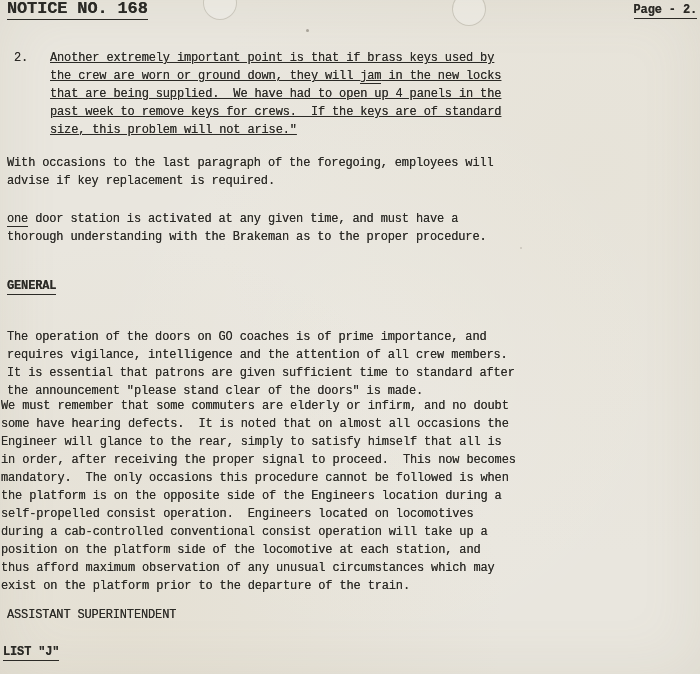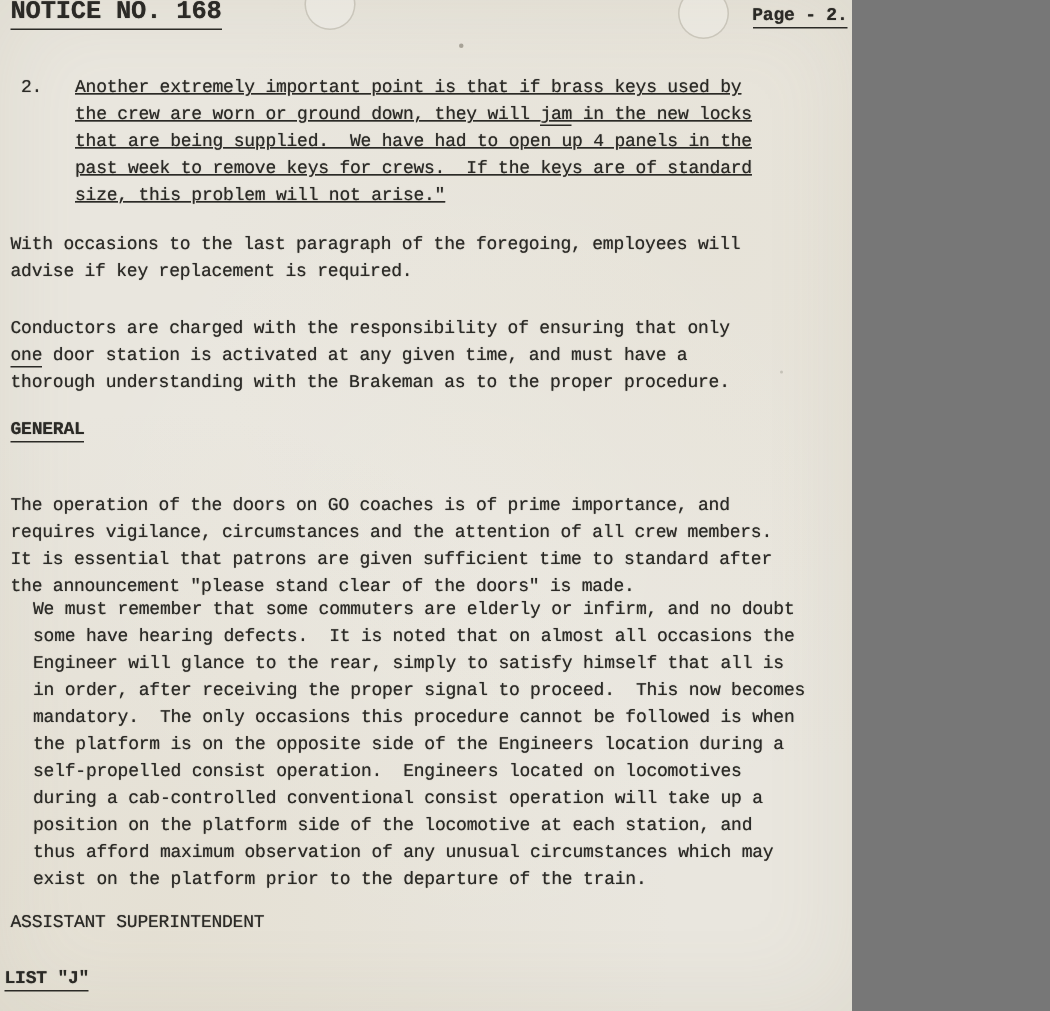--- a/index.html
+++ b/index.html
@@ -1,18 +1,18 @@
 <!DOCTYPE html>
 <html><head>
 <meta charset="utf-8">
 <style>
   html,body{margin:0;padding:0;background:#777;}
   .page{
     position:relative;
-    width:568px;height:674px;
+    width:700px;height:674px;
     margin:0;
     overflow:hidden;
     background:
       radial-gradient(circle at 18% 92%, rgba(203,188,150,0.14), transparent 45%),
       radial-gradient(circle at 85% 25%, rgba(214,204,176,0.12), transparent 50%),
       radial-gradient(circle at 55% 55%, rgba(255,255,255,0.10), transparent 60%),
       #e9e6de;
     box-shadow:inset 0 0 60px rgba(150,140,110,0.12);
     font-family:"Liberation Mono","DejaVu Sans Mono",monospace;
     color:#2b2a26;
@@ -29,21 +29,21 @@
   .u{border-bottom:1.6px solid currentColor;padding-bottom:1px;}
   .uw{border-bottom:1.6px solid currentColor;margin-top:12px;}
   .hdr-left{top:0;left:7px;font-size:17px;}
   .hdr-right{top:1px;right:3px;}
   .num2{top:49px;left:14px;}
   .item2{top:49px;left:50px;text-decoration:underline;}
   .para-ref{top:154px;left:7px;}
   .para-cond{top:210px;left:7px;}
   .heading-general{top:277px;left:7px;}
   .para-oper{top:312px;left:7px;margin-top:16px;}
-  .para-rem{top:397px;left:22px;}
+  .para-rem{top:397px;left:1px;}
   .signature{top:606px;left:7px;text-align:right;}
   .list-j{top:643px;left:3px;}
   .hole{
     position:absolute;
     width:32px;height:32px;
     border-radius:50%;
     border:1px solid rgba(125,118,100,0.30);
     background:rgba(255,255,255,0.22);
   }
   .hole-1{left:203px;top:-14px;}
@@ -67,25 +67,25 @@
   <div class="speck speck-2"></div>
 
   <div class="tw bold hdr-left"><span class="u">NOTICE NO. 168</span></div>
   <div class="tw bold hdr-right"><span class="u">Page - 2.</span></div>
 
   <div class="tw num2">2.</div>
   <div class="tw item2"><div class="line">Another extremely important point is that if brass keys used by</div><div class="line"><span>the crew are worn or ground down, they will </span><span class="uw">jam</span><span> in the new locks</span></div><div class="line">that are being supplied.  We have had to open up 4 panels in the</div><div class="line">past week to remove keys for crews.  If the keys are of standard</div><div class="line">size, this problem will not arise."</div></div>
 
   <div class="tw para-ref"><div class="line">With occasions to the last paragraph of the foregoing, employees will</div><div class="line">advise if key replacement is required.</div></div>
 
-  <div class="tw para-cond"><div class="line">Conductors are charged with the responsibility of ensuring that only</div><div class="line"><span class="uw">one</span><span> door station is activated at any given time, and must have a</span></div><div class="line">thorough understanding with the Brakeman as to the proper procedure.</div></div>
+  <div class="tw para-cond"><div class="line"><span class="uw">one</span><span> door station is activated at any given time, and must have a</span></div><div class="line">thorough understanding with the Brakeman as to the proper procedure.</div></div>
 
   <div class="tw bold heading-general"><span class="u">GENERAL</span></div>
 
-  <div class="tw para-oper"><div class="line">The operation of the doors on GO coaches is of prime importance, and</div><div class="line">requires vigilance, circumstances and the attention of all crew members.</div><div class="line">It is essential that patrons are given sufficient time to standard after</div><div class="line">the announcement "please stand clear of the doors" is made.</div></div>
+  <div class="tw para-oper"><div class="line">The operation of the doors on GO coaches is of prime importance, and</div><div class="line">requires vigilance, intelligence and the attention of all crew members.</div><div class="line">It is essential that patrons are given sufficient time to standard after</div><div class="line">the announcement "please stand clear of the doors" is made.</div></div>
 
   <div class="tw para-rem"><div class="line">We must remember that some commuters are elderly or infirm, and no doubt</div><div class="line">some have hearing defects.  It is noted that on almost all occasions the</div><div class="line">Engineer will glance to the rear, simply to satisfy himself that all is</div><div class="line">in order, after receiving the proper signal to proceed.  This now becomes</div><div class="line">mandatory.  The only occasions this procedure cannot be followed is when</div><div class="line">the platform is on the opposite side of the Engineers location during a</div><div class="line">self-propelled consist operation.  Engineers located on locomotives</div><div class="line">during a cab-controlled conventional consist operation will take up a</div><div class="line">position on the platform side of the locomotive at each station, and</div><div class="line">thus afford maximum observation of any unusual circumstances which may</div><div class="line">exist on the platform prior to the departure of the train.</div></div>
 
   <div class="tw signature">ASSISTANT SUPERINTENDENT</div>
 
   <div class="tw bold list-j"><span class="u">LIST "J"</span></div>
 
 </div>
 
 </body></html>

